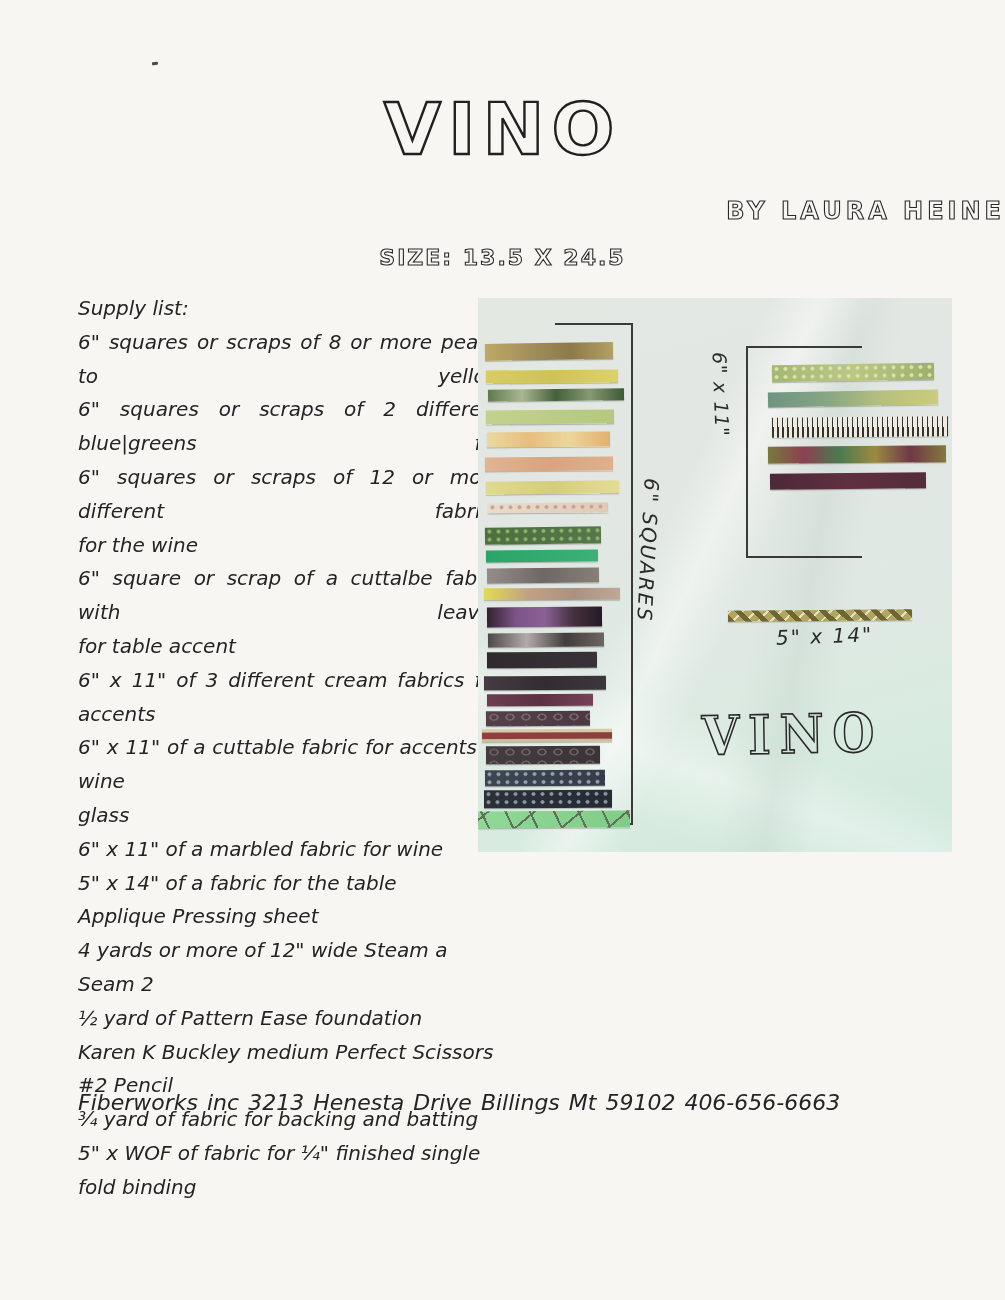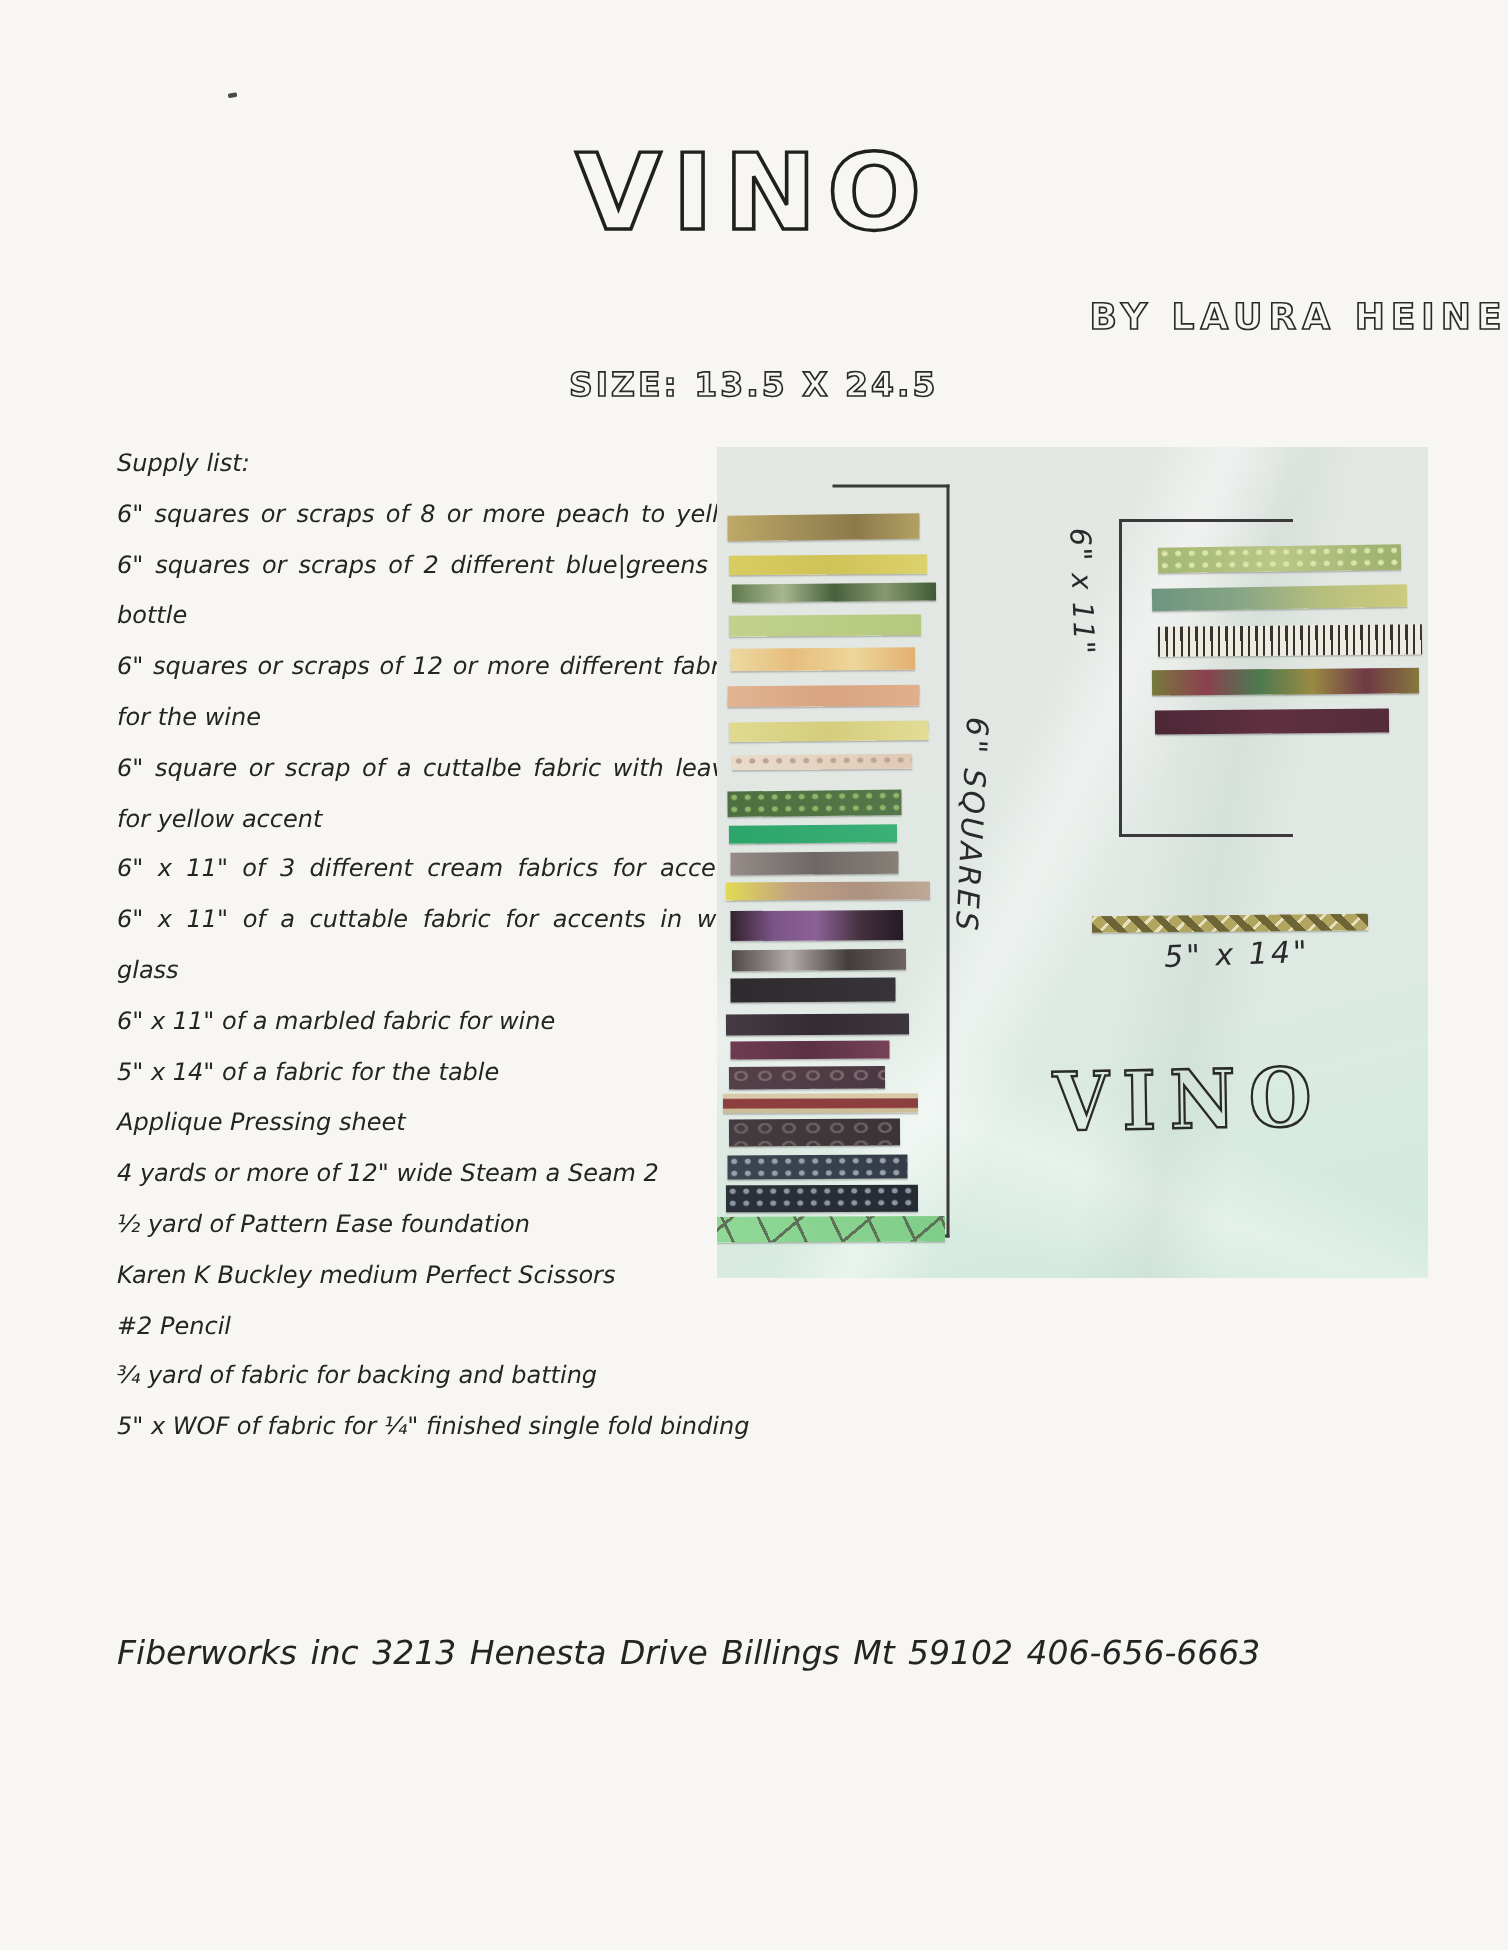--- a/index.html
+++ b/index.html
@@ -37,21 +37,21 @@
     position:absolute; top:245px; left:0; width:100%;
     text-align:center; font-size:22px;
     -webkit-text-stroke:1.1px #2a2a2a; letter-spacing:2px;
   }
 
   
   .hand { font-style:italic; font-family:"DejaVu Sans", sans-serif; color:#242424; }
 
   .supply {
     position:absolute; left:78px; top:292px; width:424px;
-    font-size:16px; line-height:33.8px;
+    font-size:20px; line-height:33.8px;
   }
   .supply .head { text-align:left; }
   .supply .line { text-align:left; }
   .supply .line.just { text-align:justify; text-align-last:justify; }
 
   .footer-line { position:absolute; left:78px; font-size:22px; word-spacing:2px; }
   #footer1 { top:1090px; }
   #footer2 { top:1130px; }
 
   .stray-mark {
@@ -117,25 +117,24 @@
 
   <div class="doc-title outline">VINO</div>
   <div class="doc-byline outline">BY LAURA HEINE</div>
   <div class="doc-size outline">SIZE: 13.5 X 24.5</div>
 
   <div class="supply hand" id="supply-list">
     <div class="head">Supply list:</div>
 
   <div class="line just">6" squares or scraps of 8 or more peach to yellow</div>
       <div class="line just">6" squares or scraps of 2 different blue|greens for</div>
-      <div class="line">bottle</div>
       <div class="line just">6" squares or scraps of 12 or more different fabrics</div>
       <div class="line">for the wine</div>
       <div class="line just">6" square or scrap of a cuttalbe fabric with leaves</div>
-      <div class="line">for yellow accent</div>
+      <div class="line">for table accent</div>
       <div class="line just">6" x 11" of 3 different cream fabrics for accents</div>
       <div class="line just">6" x 11" of a cuttable fabric for accents in wine</div>
       <div class="line">glass</div>
       <div class="line">6" x 11" of a marbled fabric for wine</div>
       <div class="line">5" x 14" of a fabric for the table</div>
       <div class="line">Applique Pressing sheet</div>
       <div class="line">4 yards or more of 12" wide Steam a Seam 2</div>
       <div class="line">½ yard of Pattern Ease foundation</div>
       <div class="line">Karen K Buckley medium Perfect Scissors</div>
       <div class="line">#2 Pencil</div>

